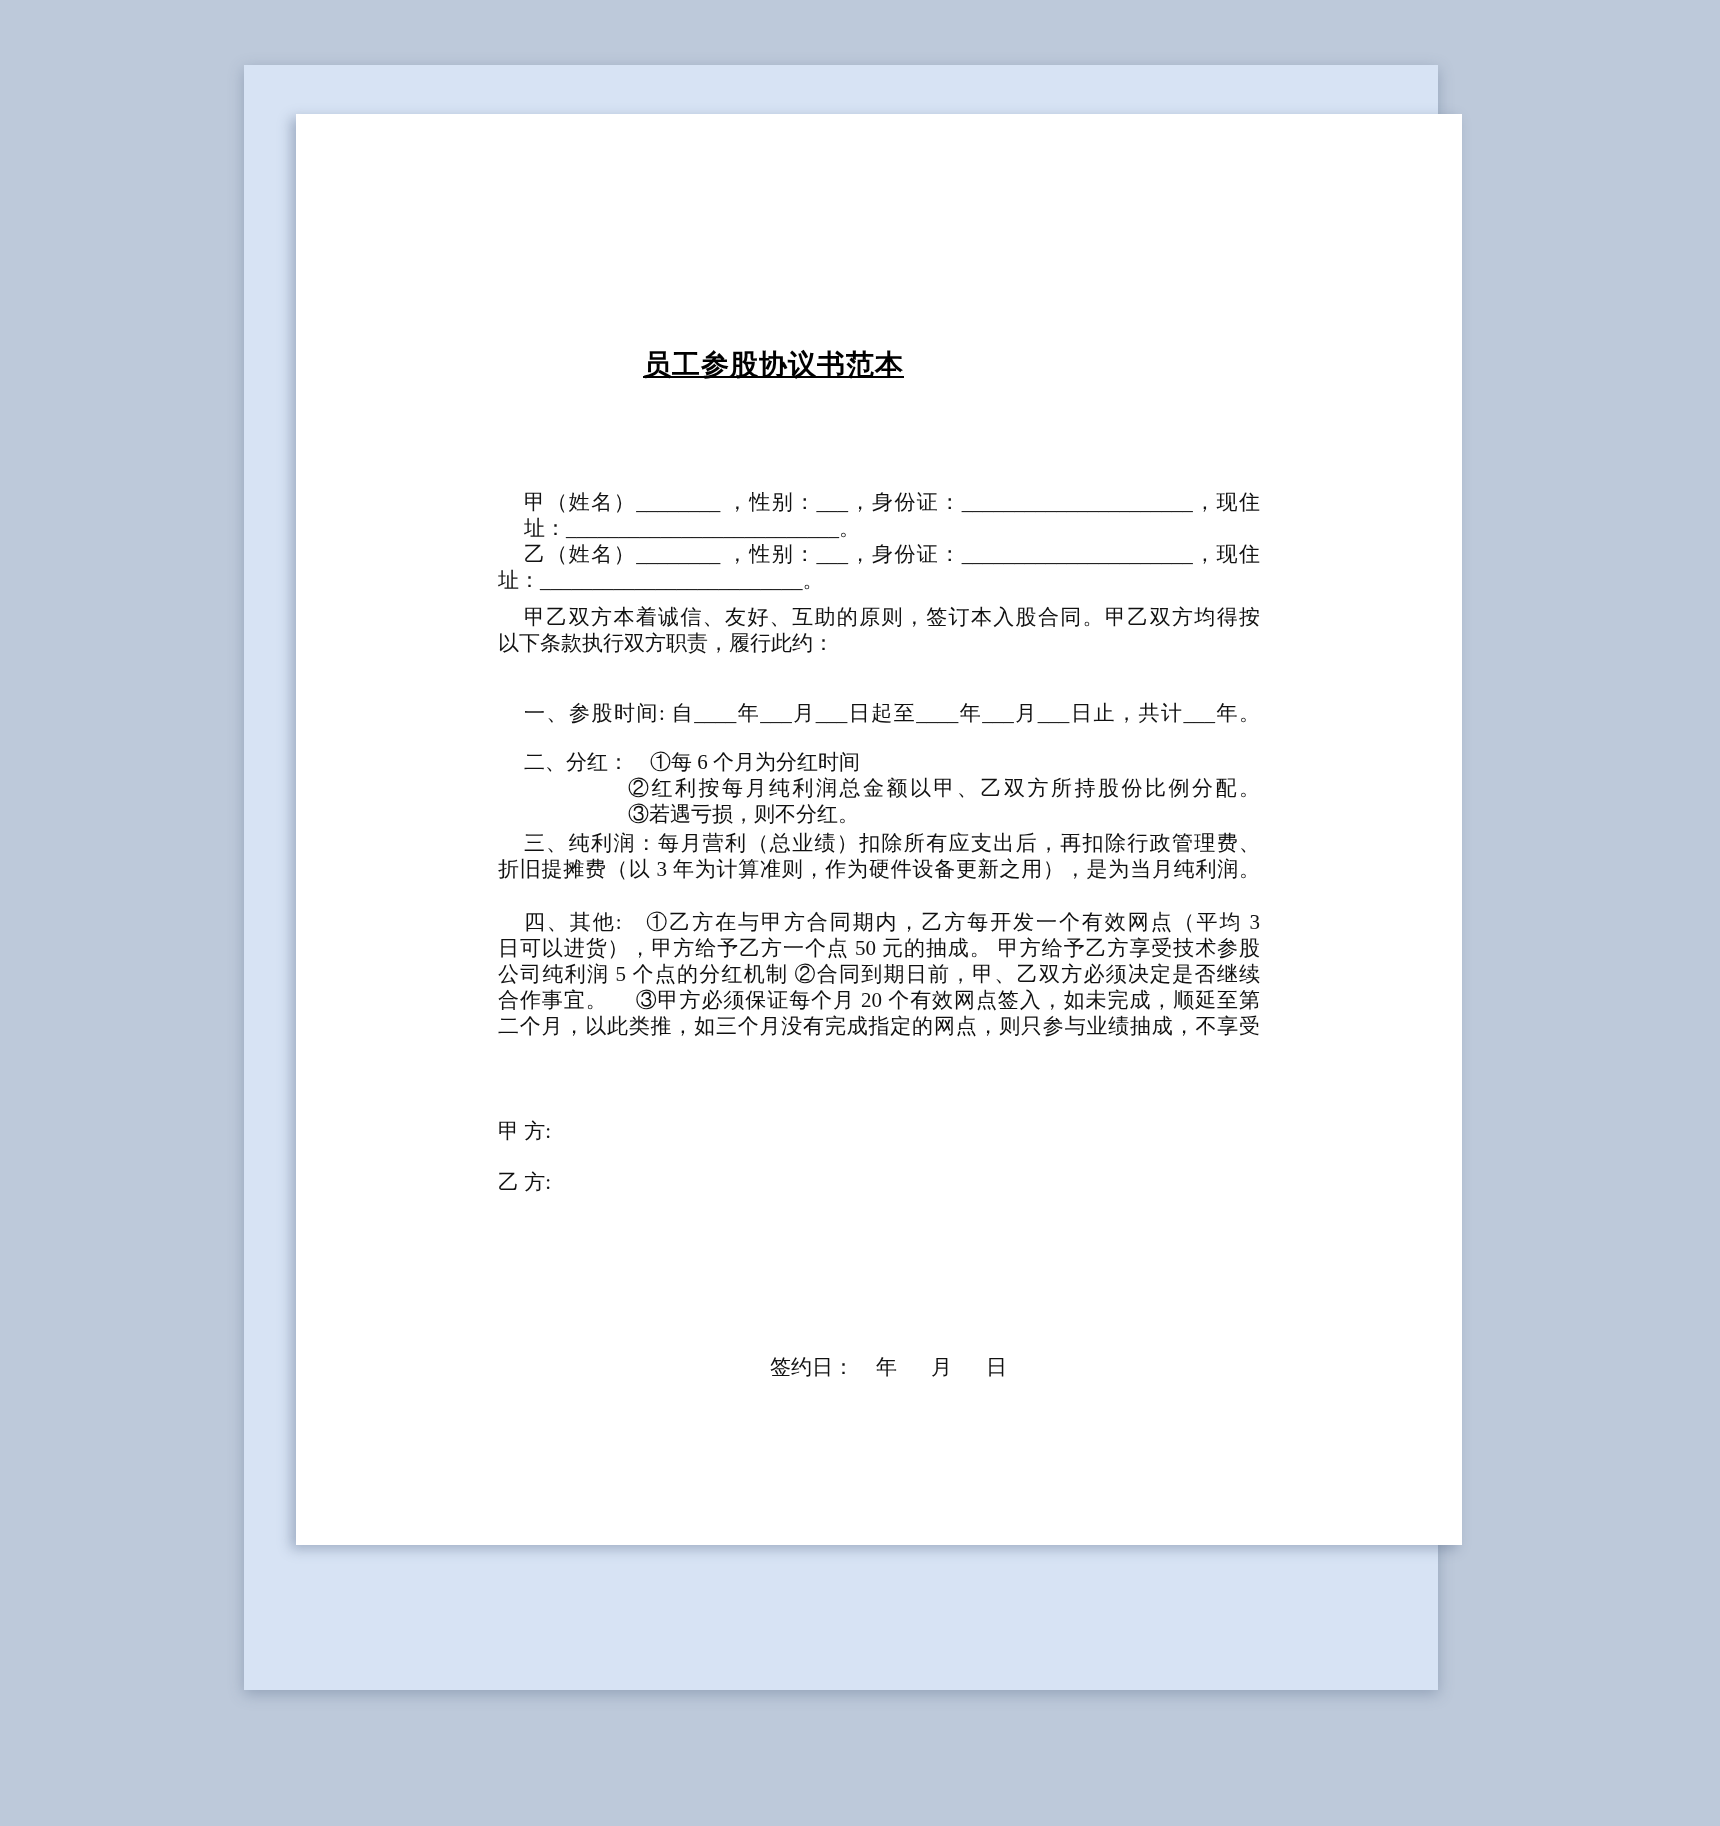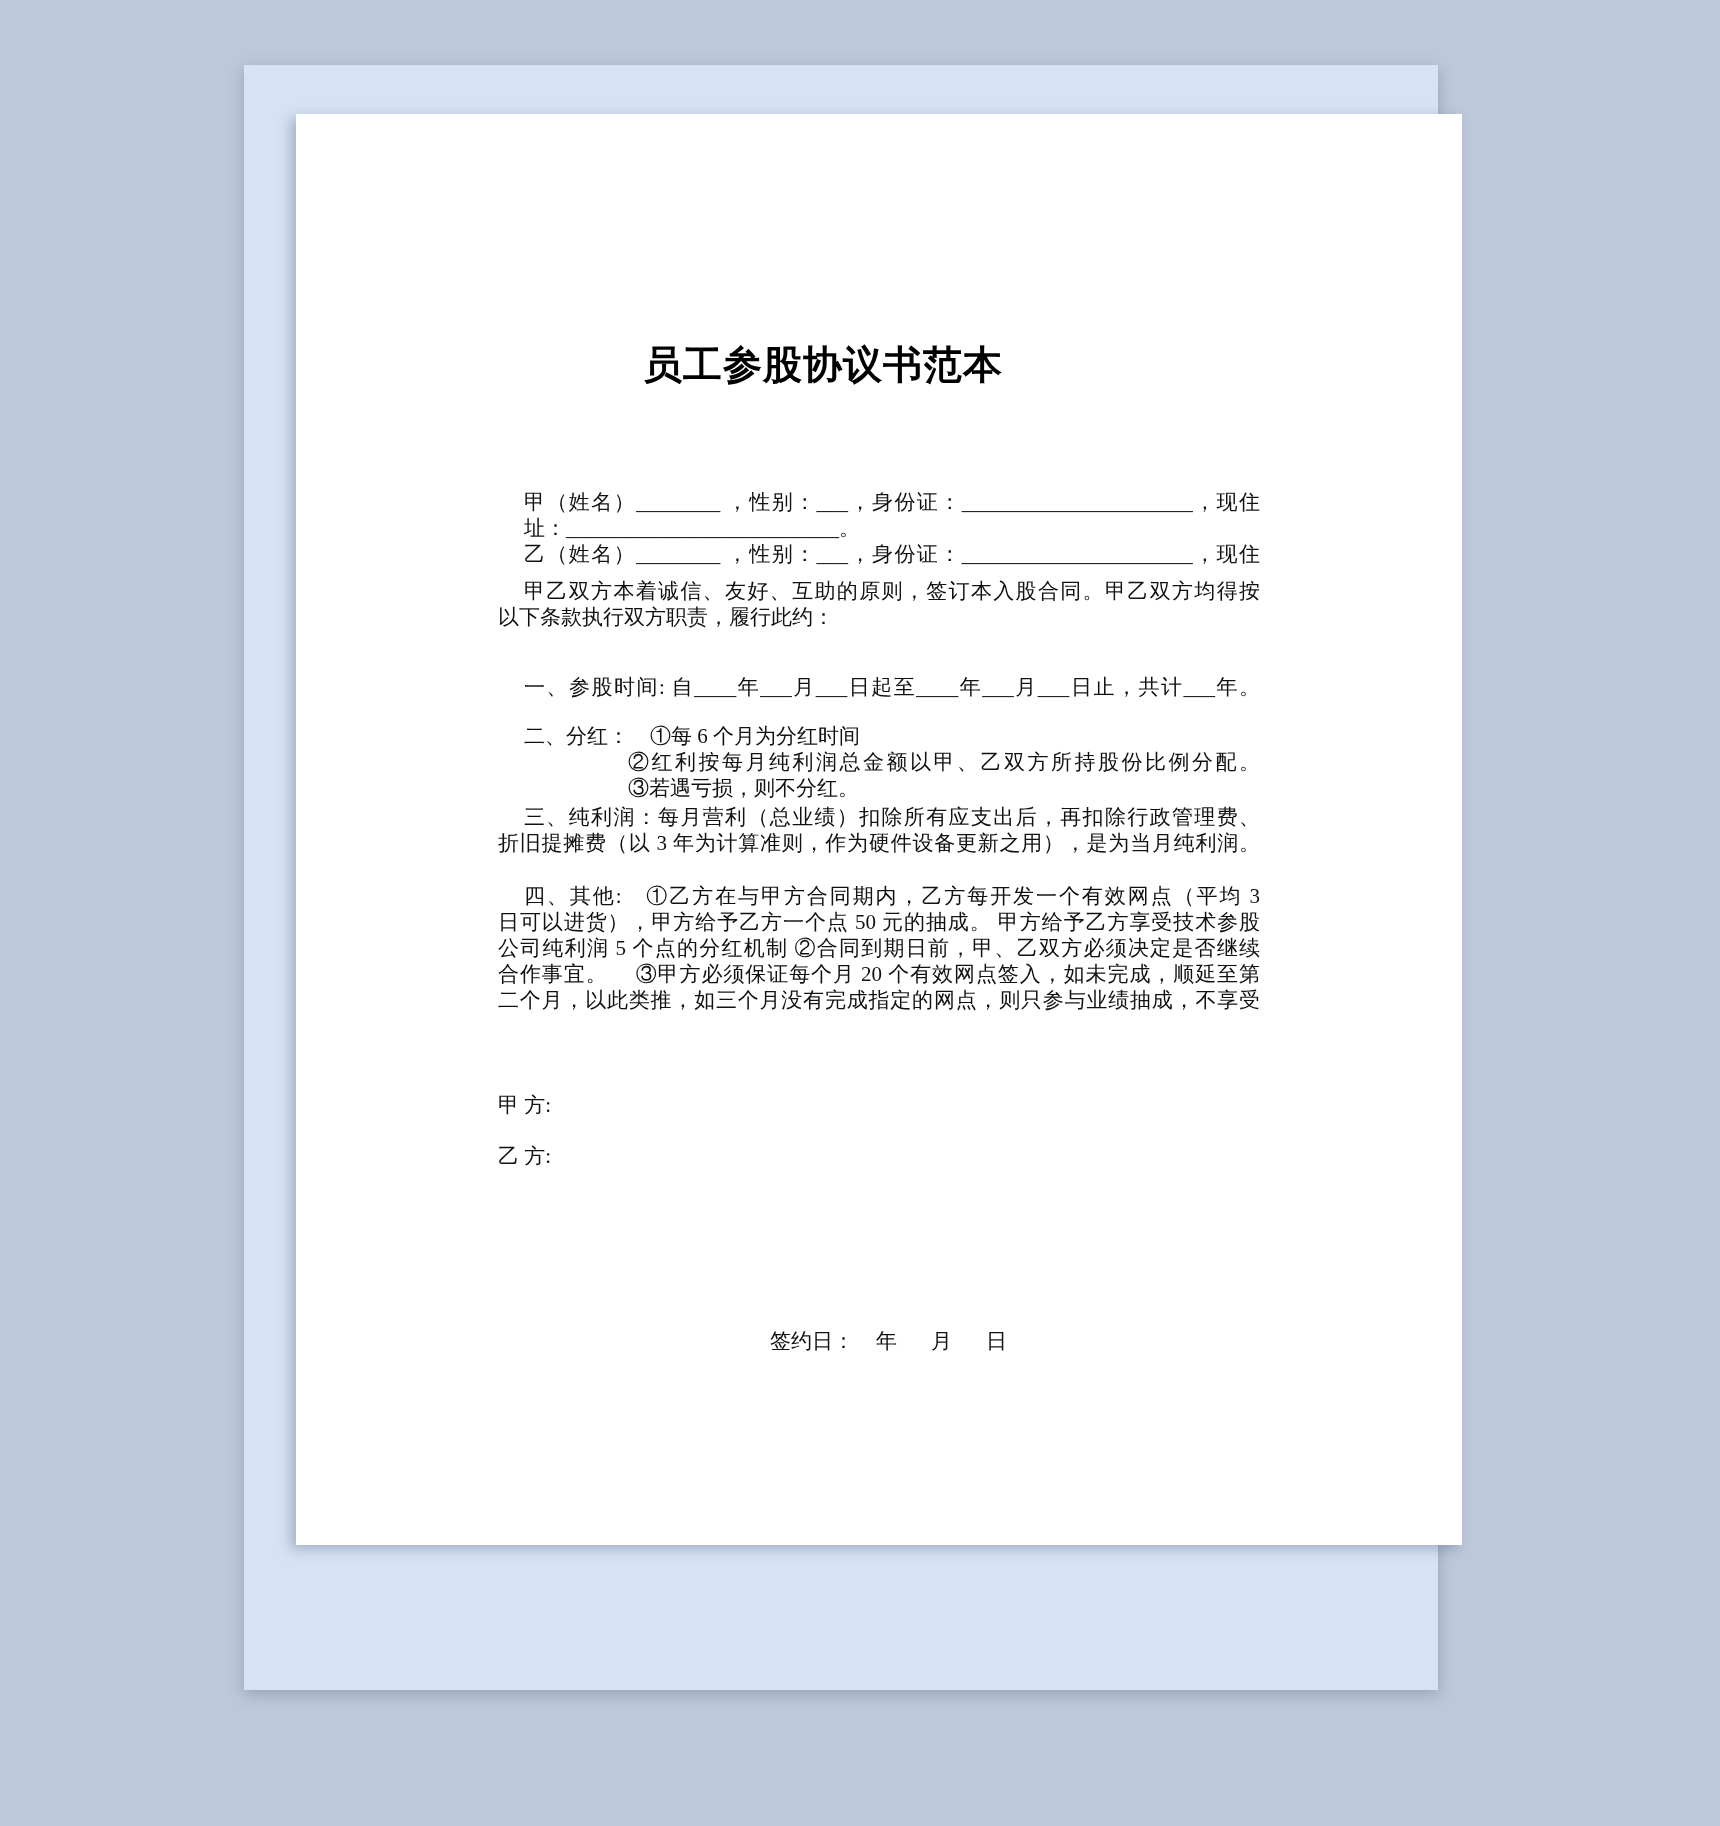--- a/index.html
+++ b/index.html
@@ -5,22 +5,22 @@
   html,body{margin:0;padding:0;background:#bdc9da;}
   .canvas{position:relative;width:1720px;height:1826px;background:#bdc9da;overflow:hidden;
           font-family:"Liberation Serif","DejaVu Serif",serif;}
   .backsheet{position:absolute;left:244px;top:65px;width:1194px;height:1625px;
              background:#d7e3f4;box-shadow:0 4px 14px rgba(70,90,120,.35);}
   .sheet{position:absolute;left:296px;top:114px;width:1166px;height:1431px;
          background:#ffffff;box-shadow:-5px 4px 12px rgba(70,90,120,.38);overflow:hidden;}
   .content{padding:0 202px;color:#111;font-size:21px;line-height:26px;}
   .line{white-space:pre-wrap;}
   .line.j{text-align:justify;text-align-last:justify;}
-  .doc-title{font-size:39px;font-weight:bold;line-height:42px;letter-spacing:1px;
-             margin:230px 0 0 145px;width:-moz-fit-content;width:fit-content;color:#000;}
+  .doc-title{font-size:28px;font-weight:bold;line-height:42px;letter-spacing:1px;
+             margin:230px 0 0 145px;width:-moz-fit-content;width:fit-content;color:#000;text-decoration:underline;}
   .party-block{margin-top:103px;}
   .preamble{margin-top:11px;}
   .sec1{margin-top:44px;}
   .sec2{margin-top:23px;}
   .sec3{margin-top:3px;}
   .sec4{margin-top:27px;}
   .sec5{margin-top:26px;}
   .party-a{margin-top:79px;white-space:pre-wrap;}
   .party-b{margin-top:25px;white-space:pre-wrap;}
   .sign-row{margin:159px 0 0 272px;display:flex;align-items:baseline;}
@@ -35,20 +35,21 @@
   <div class="backsheet"></div>
   <div class="sheet">
     <div class="content">
 
       <div class="doc-title">员工参股协议书范本</div>
 
       <div class="party-block">
           <div class="line j" style="text-indent: 26px;">甲（姓名）________ ，性别：___，身份证：______________________，现住</div>
           <div class="line" style="text-indent: 26px;">址：__________________________。</div>
           <div class="line j" style="text-indent: 26px;">乙（姓名）________ ，性别：___，身份证：______________________，现住</div>
+          <div class="line" style="text-indent: 0px;">址：_________________________。</div>
         </div>
 
       <div class="preamble">
           <div class="line j" style="text-indent: 26px;">甲乙双方本着诚信、友好、互助的原则，签订本入股合同。甲乙双方均得按</div>
           <div class="line" style="text-indent: 0px;">以下条款执行双方职责，履行此约：</div>
         </div>
 
       <div class="sec1">
           <div class="line j" style="text-indent: 26px;">一、参股时间: 自____年___月___日起至____年___月___日止，共计___年。</div>
         </div>

